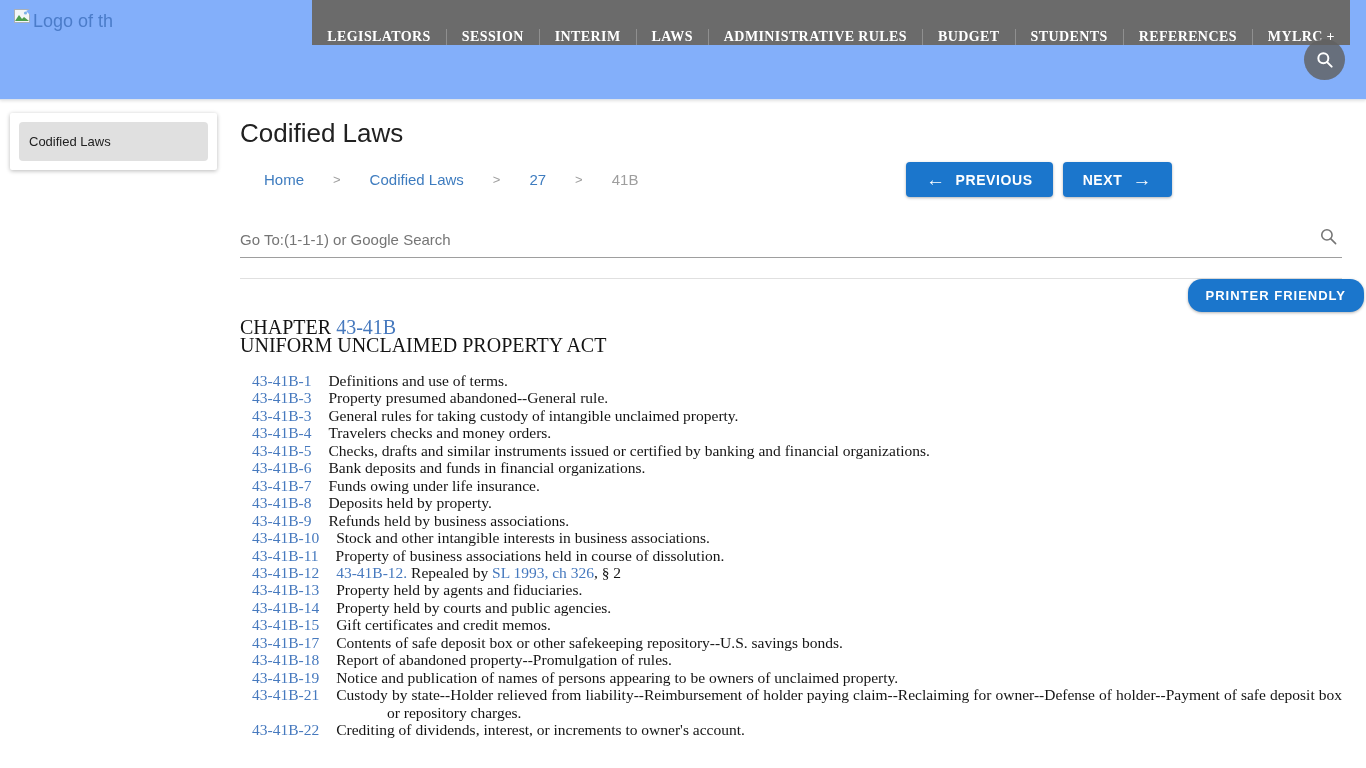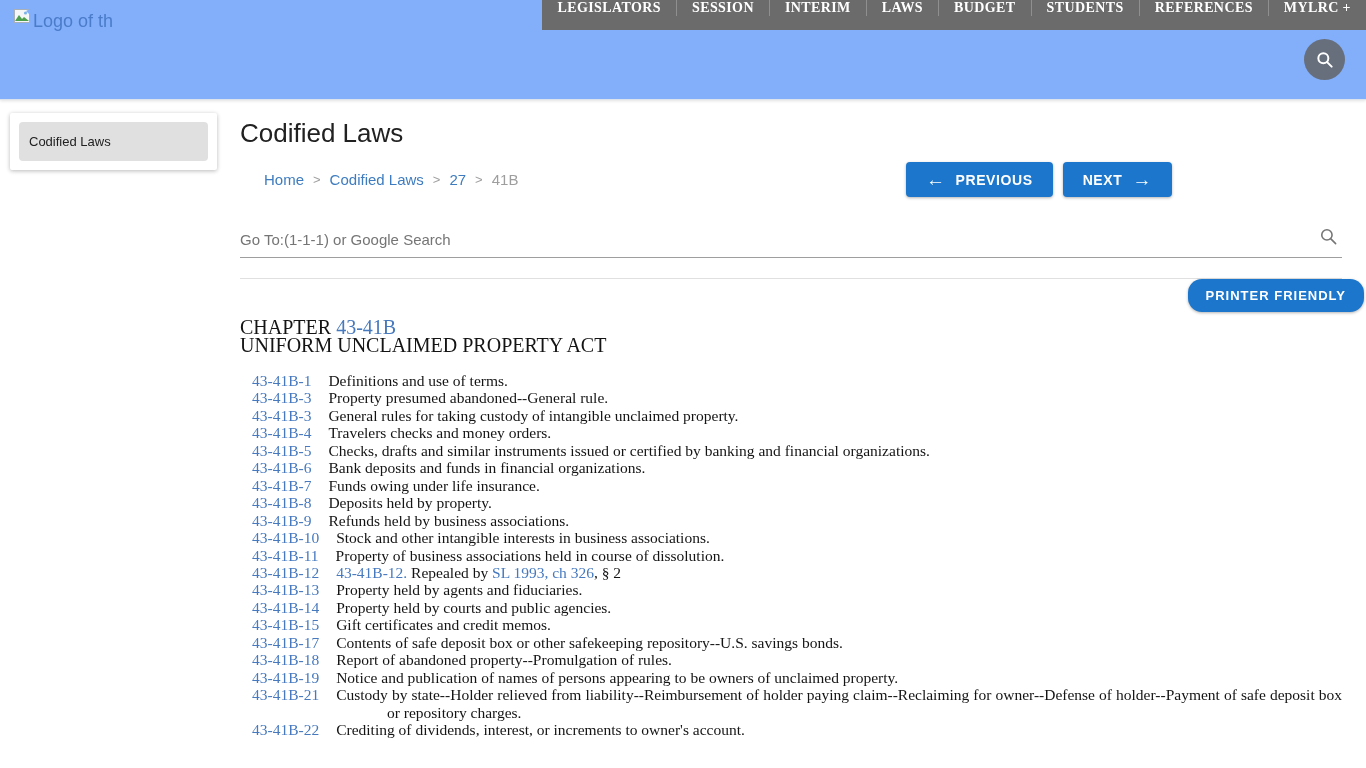--- a/index.html
+++ b/index.html
@@ -5,22 +5,22 @@
   * { margin:0; padding:0; box-sizing:border-box; }
   html,body { width:1366px; height:768px; overflow:hidden; background:#fff;
     font-family:"Liberation Sans", sans-serif; }
 
   
   .header { position:relative; height:100px; background:var(--header-bg);
     border-bottom:1px solid #dde3ec; box-shadow:0 1px 3px rgba(0,0,0,.12); }
   .logo { position:absolute; left:14px; top:9px; display:flex; align-items:flex-start;
     gap:2px; cursor:pointer; }
   .logo-alt { color:#4b7cc9; font-size:18px; margin-top:2px; }
-  .main-nav { position:absolute; right:0; top:0; height:30px; display:flex;
-    background:var(--nav-bg); align-items:flex-start; }
+  .main-nav { position:absolute; right:16px; top:0; height:45px; display:flex;
+    background:var(--nav-bg); align-items:flex-end; }
   .nav-item { display:flex; align-items:center; padding:0 15px; color:#fff;
     font-family:"Liberation Serif", serif; font-weight:bold; font-size:14px;
     letter-spacing:.4px; border-right:1px solid #8f8f8f; cursor:pointer; }
   .nav-item:last-child { border-right:none; }
   .fab { position:absolute; right:21px; top:39px; width:41px; height:41px;
     border-radius:50%; background:rgba(96,96,96,.82); border:none; cursor:pointer;
     display:flex; align-items:center; justify-content:center; }
 
   
   .content { position:relative; }
@@ -28,21 +28,21 @@
     background:#fff; padding:9px; border-radius:2px;
     box-shadow:0 1px 4px rgba(0,0,0,.28); }
   .sidebar-item { background:#e0e0e0; border-radius:4px; padding:12px 10px;
     font-size:13px; color:#212121; cursor:pointer; }
 
   .main { margin-left:240px; margin-right:24px; padding-top:18px; }
   .page-title { font-size:26px; font-weight:normal; color:#212121; }
 
   .crumb-row { display:flex; justify-content:space-between; align-items:center;
     margin-top:13px; }
-  .breadcrumb { display:flex; align-items:center; gap:9px; font-size:15px;
+  .breadcrumb { display:flex; align-items:center; gap:29px; font-size:15px;
     padding-left:24px; }
   .breadcrumb a { color:var(--link-sans); text-decoration:none; cursor:pointer; }
   .crumb-sep { color:#9e9e9e; font-size:13px; }
   .crumb-current { color:#9e9e9e; }
 
   .nav-buttons { display:flex; gap:10px; margin-right:170px; }
   .btn { background:var(--accent); color:#fff; border:none; border-radius:4px;
     height:35px; padding:0 20px; font-size:14px; font-weight:bold;
     letter-spacing:.6px; display:flex; align-items:center; gap:10px; cursor:pointer;
     box-shadow:0 1px 3px rgba(0,0,0,.3); font-family:"Liberation Sans",sans-serif; }
@@ -85,20 +85,21 @@
       <circle cx="11.5" cy="4" r="1.6" fill="#7fb3e8"></circle>
       <path d="M16 0 L16 6 L12 2 Z" fill="#83AFFA"></path>
     </svg>
     <span class="logo-alt">Logo of th</span>
   </div>
   <nav class="main-nav" id="main-nav">
       <div class="nav-item">LEGISLATORS</div>
       <div class="nav-item">SESSION</div>
       <div class="nav-item">INTERIM</div>
       <div class="nav-item">LAWS</div>
+      <div class="nav-item">ADMINISTRATIVE RULES</div>
       <div class="nav-item">BUDGET</div>
       <div class="nav-item">STUDENTS</div>
       <div class="nav-item">REFERENCES</div>
       <div class="nav-item">MYLRC +</div>
     </nav>
   <button class="fab">
     <svg width="20" height="20" viewBox="0 0 24 24">
       <circle cx="10" cy="10" r="6" fill="none" stroke="#ffffff" stroke-width="2.4"></circle>
       <line x1="14.5" y1="14.5" x2="20" y2="20" stroke="#ffffff" stroke-width="2.4" stroke-linecap="round"></line>
     </svg>

